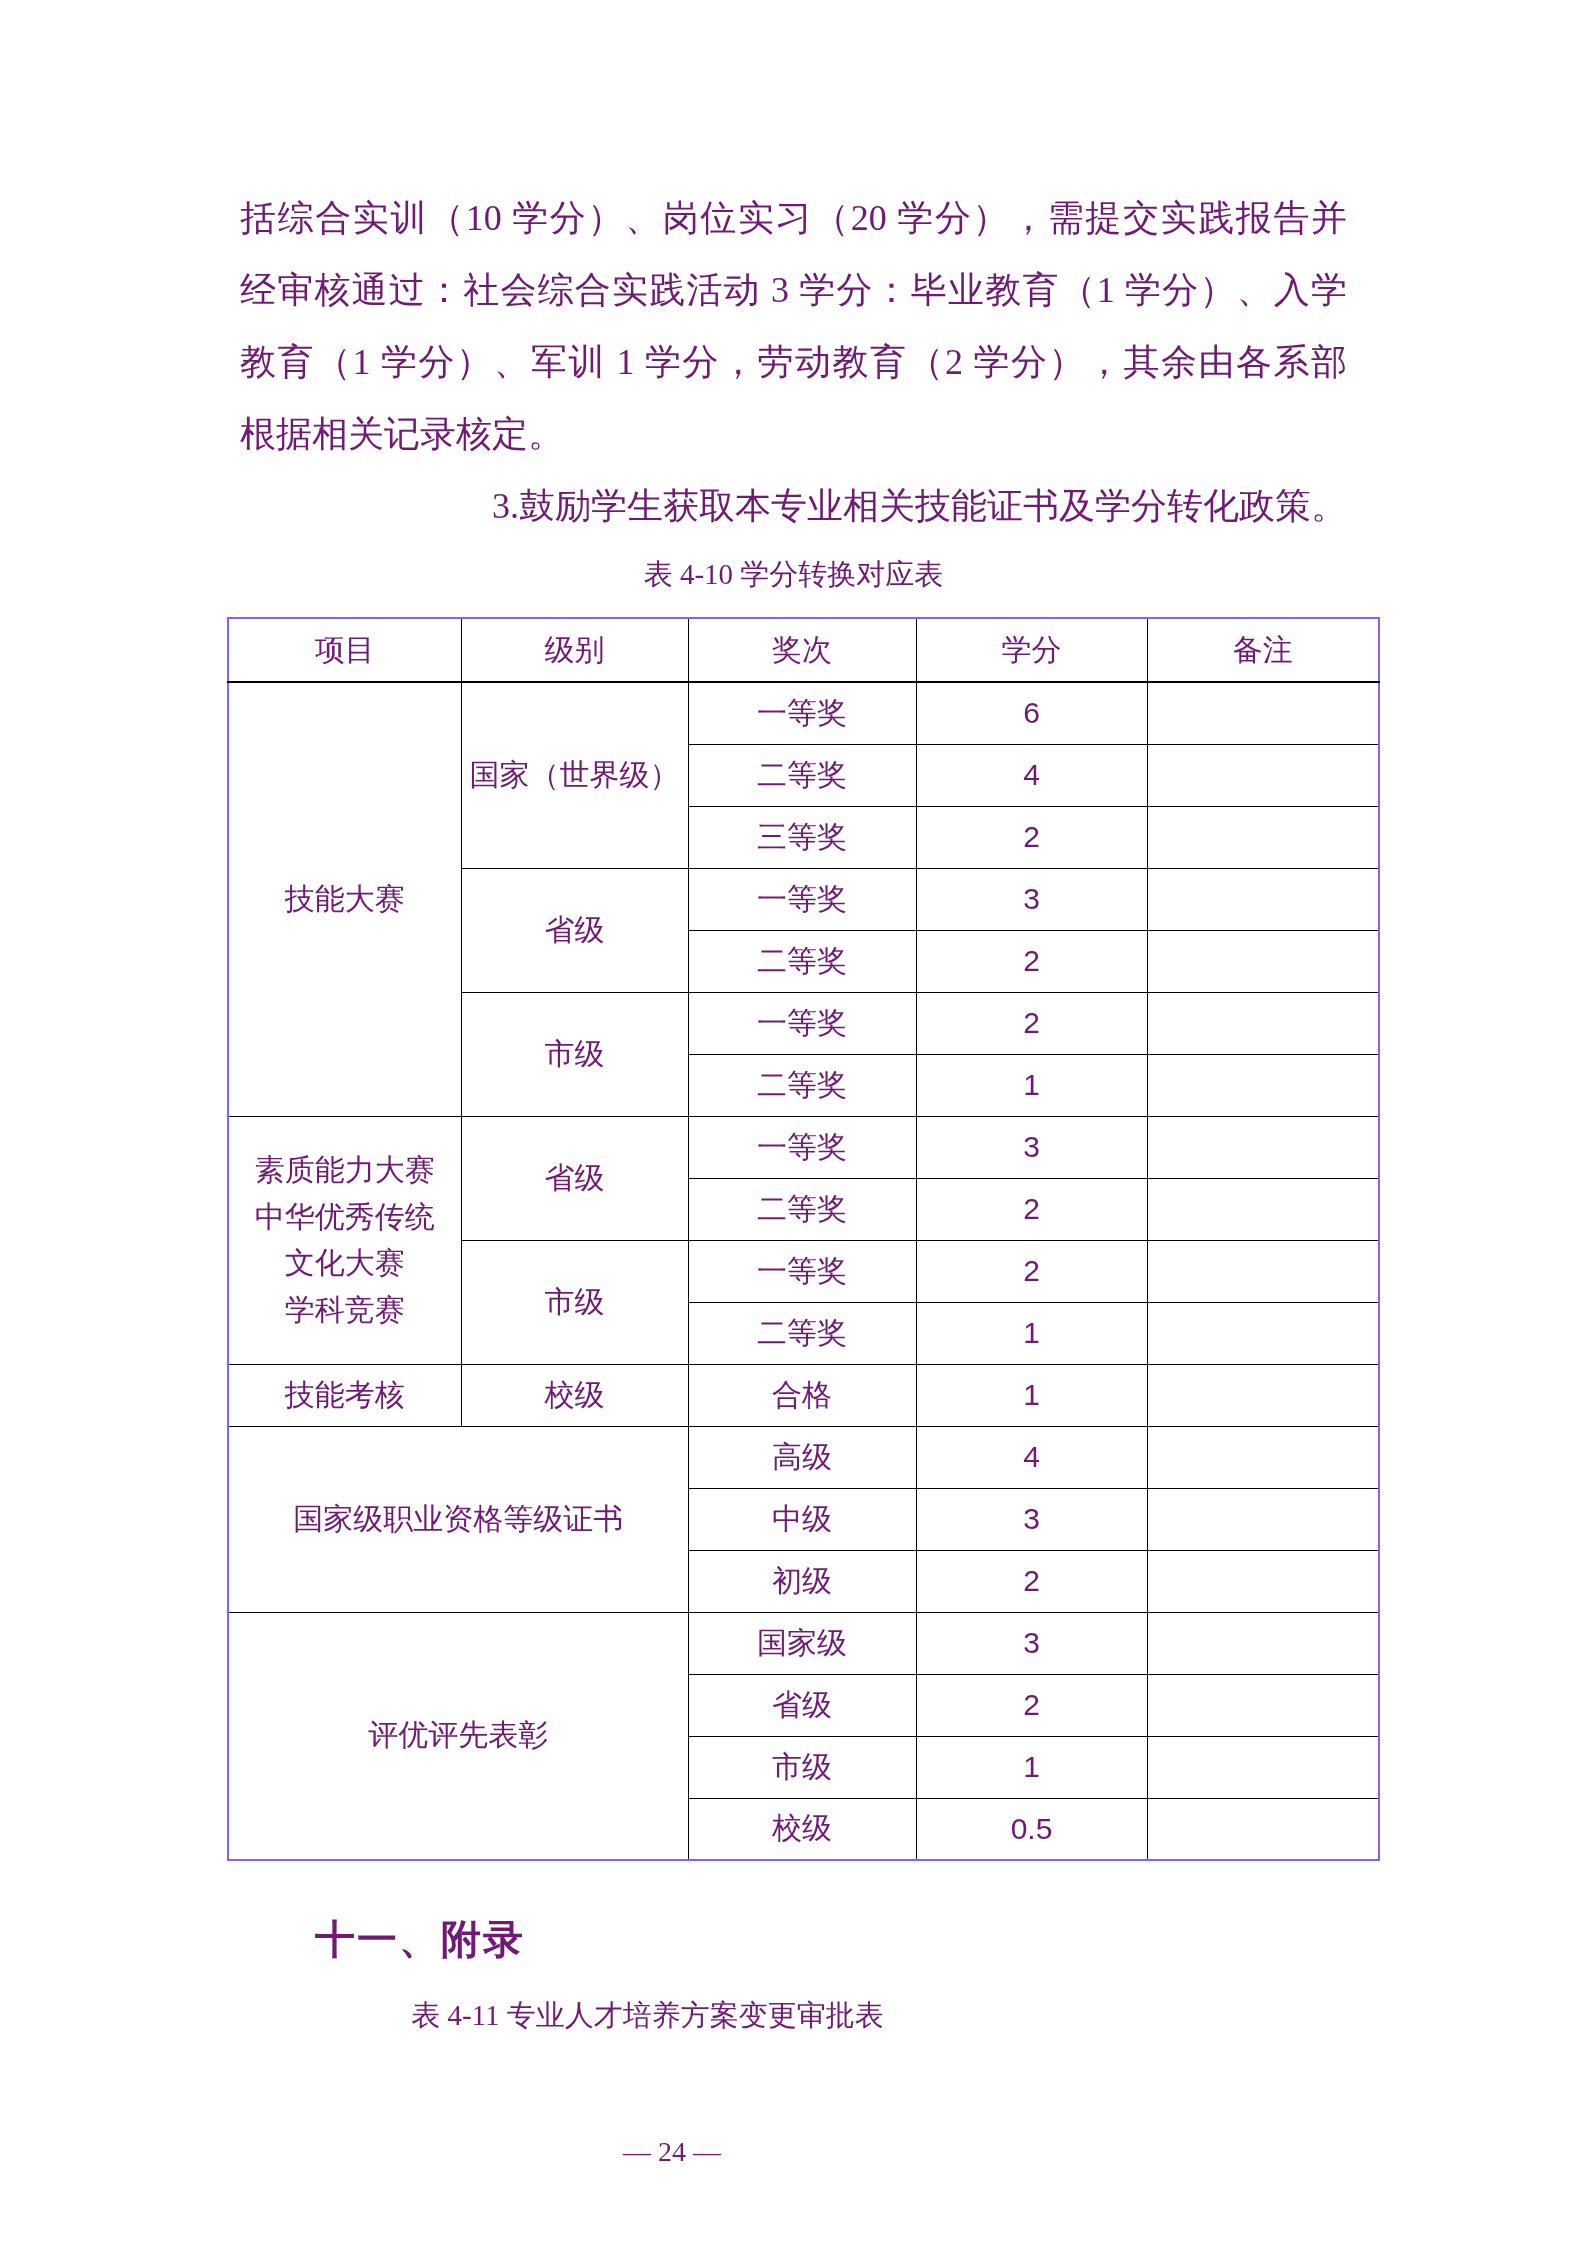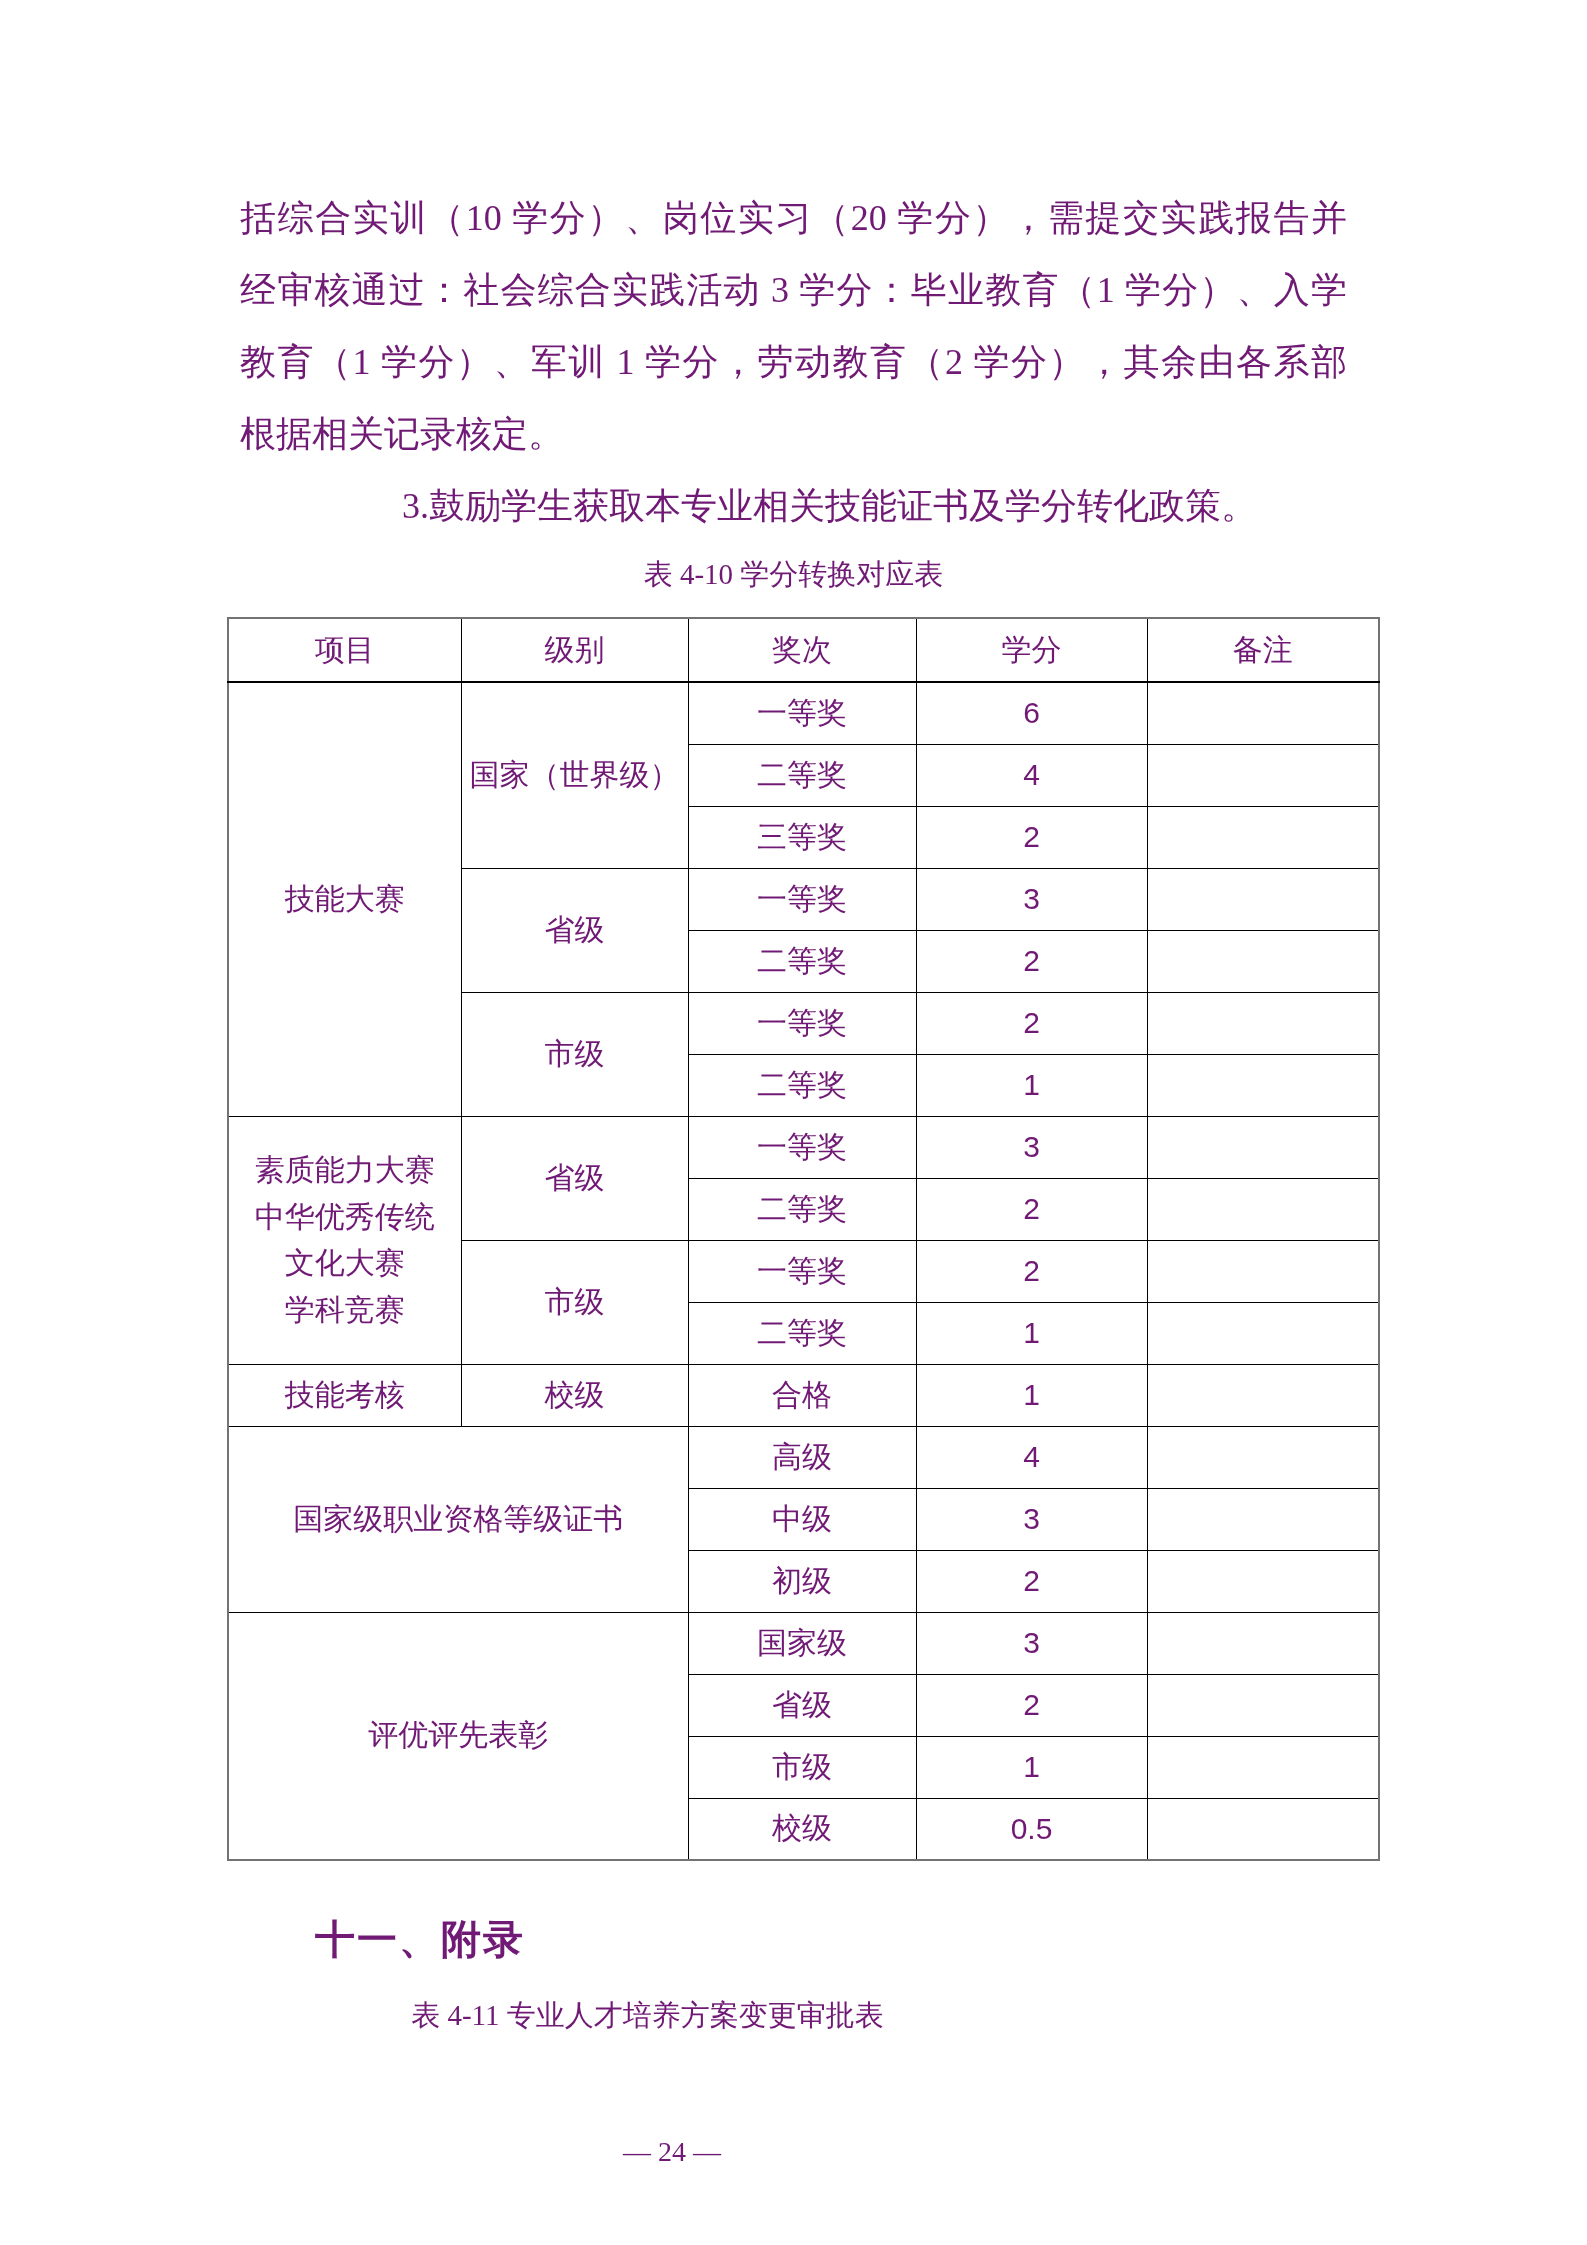--- a/index.html
+++ b/index.html
@@ -18,39 +18,39 @@
     top: 182px;
     width: 1107px;
     font-size: 36px;
     line-height: 72px;
   }
   .jline {
     text-align: justify;
     text-align-last: justify;
   }
   .plainline { text-align: left; }
-  .item3 { text-align: center; padding-left: 72px; }
+  .item3 { text-align: right; padding-left: 72px; }
   .caption1 {
     position: absolute;
     top: 552px;
     left: 0;
     width: 1587px;
     text-align: center;
     font-size: 29px;
     line-height: 44px;
   }
   table.credit {
     position: absolute;
     top: 617px;
     left: 227px;
     width: 1151px;
     border-collapse: collapse;
     table-layout: fixed;
     font-size: 30px;
-    border: 2px solid #737373;
+    border: 2px solid #8b5cf6;
   }
   table.credit th, table.credit td {
     border: 1px solid #000;
     text-align: center;
     vertical-align: middle;
     padding: 0 4px;
     font-weight: normal;
     overflow: hidden;
   }
   table.credit thead tr { height: 64px; }

